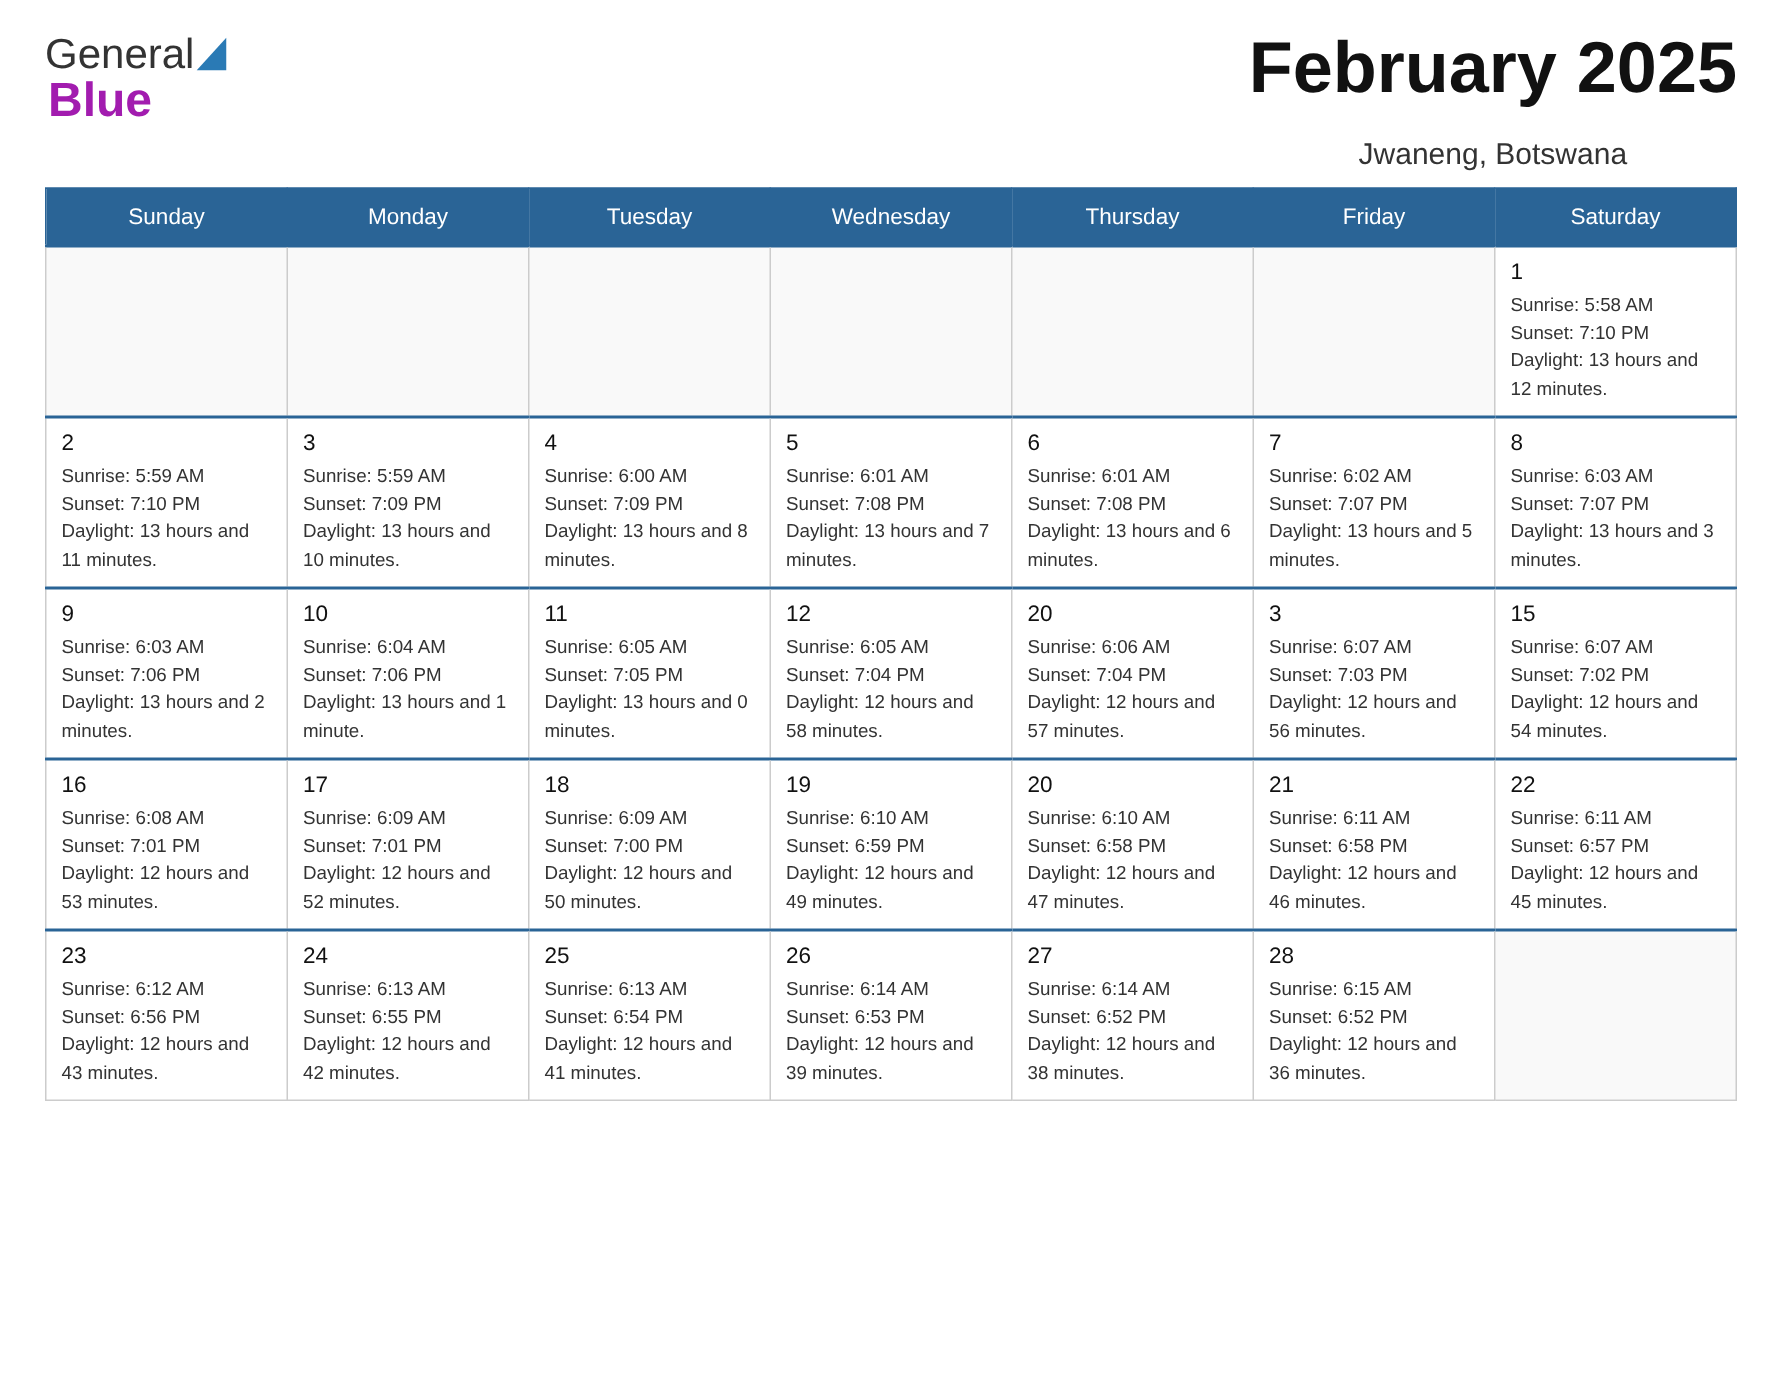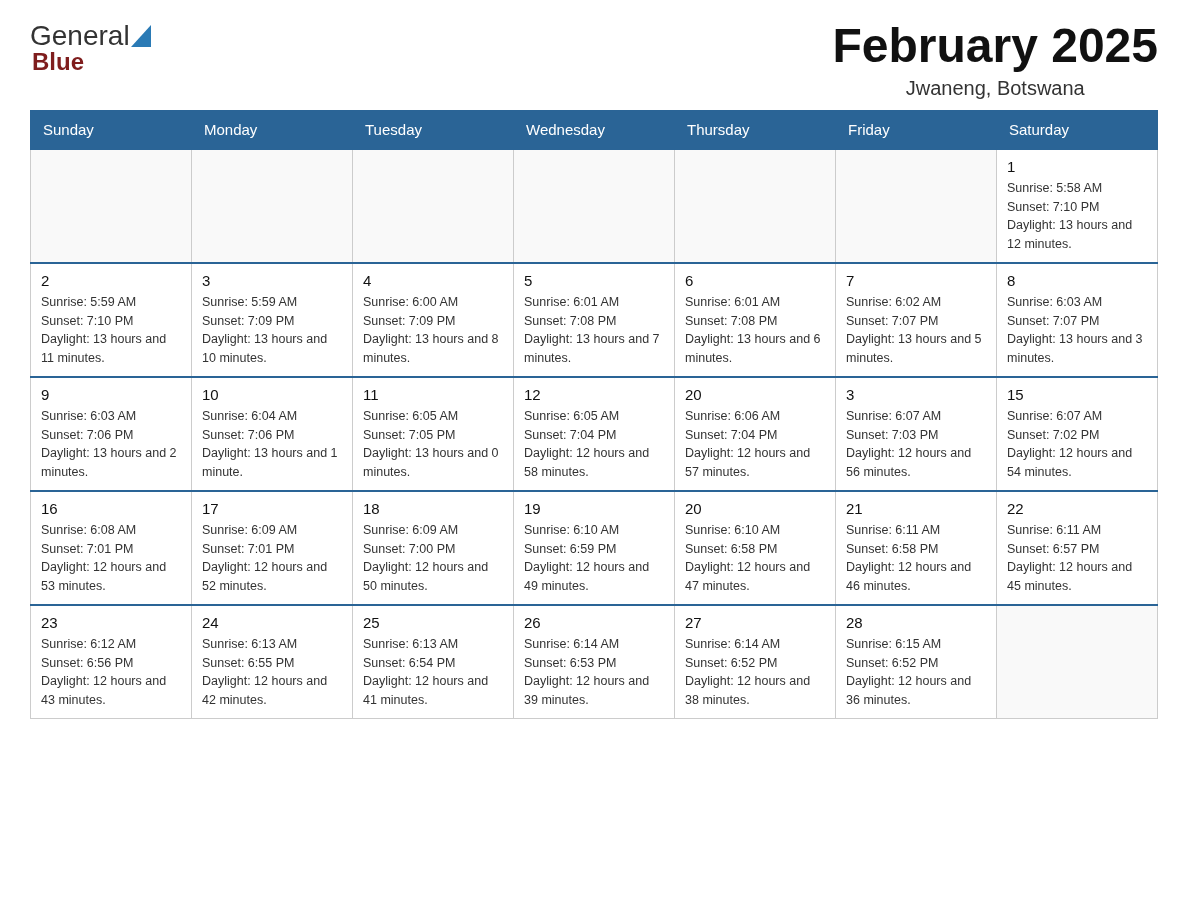--- a/index.html
+++ b/index.html
@@ -15,49 +15,49 @@
       justify-content: space-between;
       align-items: flex-start;
       margin-bottom: 10px;
     }
     .logo-text-general {
       font-size: 28px;
       font-weight: normal;
       color: #333;
     }
     .logo-blue {
-      font-size: 24px;
+      font-size: 32px;
       font-weight: bold;
-      color: #7f1d1d;
+      color: #a21caf;
     }
     .title-block {
       text-align: center;
     }
     .title-block h1 {
       font-size: 48px;
       font-weight: bold;
       color: #111;
       line-height: 1.1;
     }
     .title-block h2 {
       font-size: 20px;
       font-weight: normal;
       color: #333;
-      margin-top: 4px;
+      margin-top: 19px;
     }
     table {
       width: 100%;
       border-collapse: collapse;
       margin-top: 8px;
     }
     th {
       background-color: #2a6496;
       color: #fff;
       padding: 10px 12px;
-      text-align: left;
+      text-align: center;
       font-size: 15px;
       font-weight: normal;
       border: 1px solid #2a6496;
     }
     td {
       vertical-align: top;
       padding: 8px 10px;
       border: 1px solid #ccc;
       border-top: 2px solid #2a6496;
       font-size: 13px;

